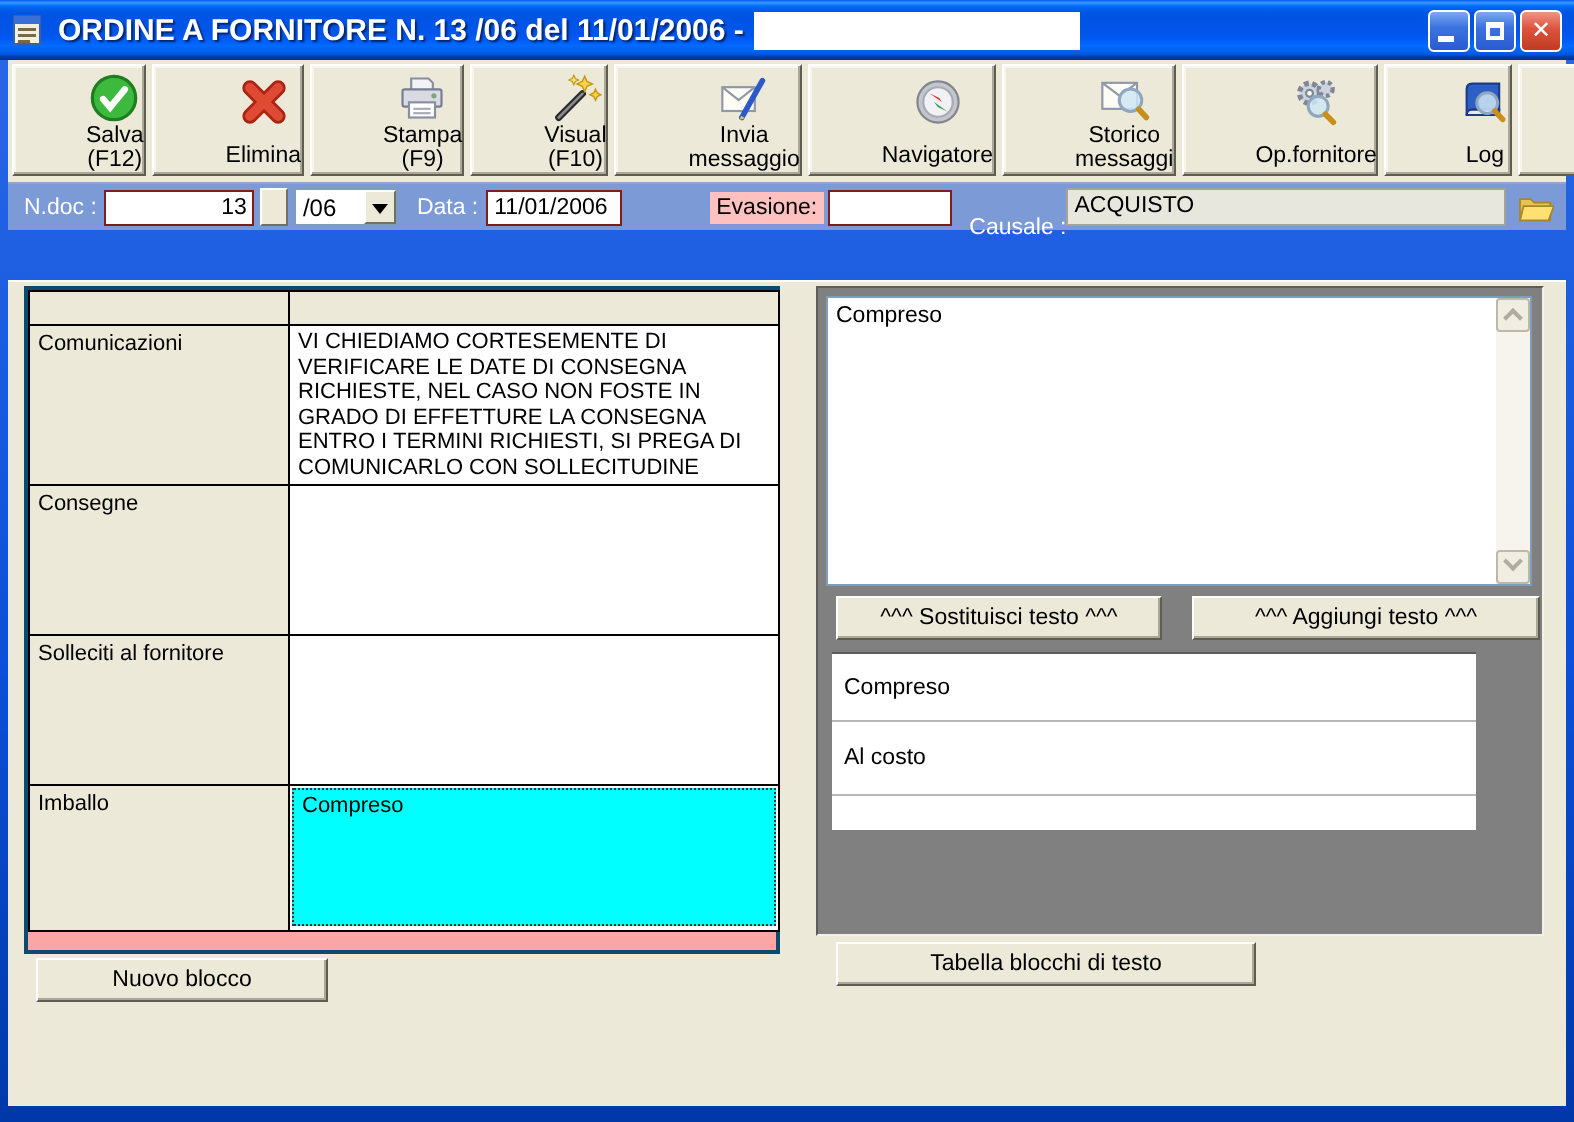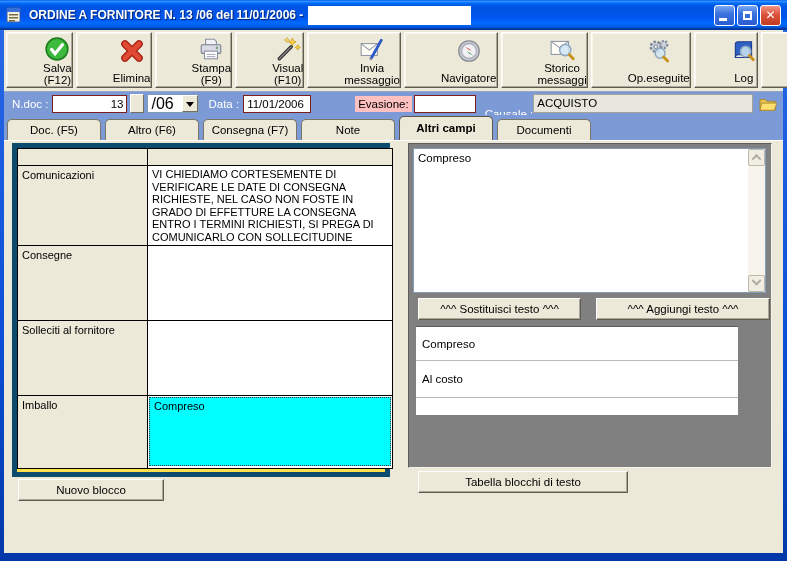--- a/index.html
+++ b/index.html
@@ -9,21 +9,21 @@
   .window { position:absolute; left:0; top:0; width:787px; height:561px;
             background:linear-gradient(180deg,#2A6AE8 0%,#0C4FD8 60%,#0038A8 100%); }
 
   
   .titlebar { position:absolute; left:0; top:0; width:787px; height:30px;
     background:linear-gradient(to bottom,#0058ee 0%,#3593ff 4%,#288eff 6%,#127dff 8%,#036ffc 10%,
       #0262ee 14%,#0057e5 20%,#0054e3 24%,#0055eb 56%,#005bf5 66%,#026afe 76%,#0062ef 86%,
       #0052d6 92%,#0040ab 94%,#003092 100%);
     display:flex; align-items:center; padding:0 6px; }
   .title-icon { width:17px; height:16px; margin-right:6px; flex:0 0 auto; }
-  .title-text { color:#fff; font-size:12px; font-weight:bold; text-shadow:1px 1px 1px #00246a;
+  .title-text { color:#fff; font-size:15px; font-weight:bold; text-shadow:1px 1px 1px #00246a;
     white-space:nowrap; }
   .title-blank { width:163px; height:19px; background:#fff; margin-left:5px; }
   .win-controls { margin-left:auto; display:flex; gap:2px; }
   .wbtn { width:21px; height:21px; border-radius:3px; border:1px solid #fff;
     background:linear-gradient(180deg,#7BA8F0 0%,#3C73E0 40%,#2A5CD0 100%);
     color:#fff; font-size:11px; display:flex; align-items:center; justify-content:center; position:relative; }
   .wbtn.close { background:linear-gradient(180deg,#F09485 0%,#DC523C 45%,#C13C22 100%);
     font-weight:bold; font-size:12px; }
   .glyph-min { position:absolute; left:4px; bottom:4px; width:8px; height:3px; background:#fff; }
   .glyph-max { width:9px; height:9px; border:2px solid #fff; border-top-width:3px; }
@@ -41,21 +41,21 @@
   
   .fieldrow { position:absolute; left:4px; top:92px; width:779px; height:23px; background:#7C9AD6;
     display:flex; align-items:center; padding-left:8px; font-size:11.5px; }
   .flabel { color:#fff; white-space:nowrap; }
   .xpinput { height:18px; border:1px solid #7f1d1d; background:#fff; font-size:11.5px; padding:0 3px; }
   .num { text-align:right; }
   .minibtn { width:14px; height:19px; background:#ECE9D8; border:1px solid;
     border-color:#fff #716F64 #716F64 #fff; margin:0 3px; }
   .xpselect { width:52px; height:19px; background:#fff; border:1px solid #7F9DB9; display:flex;
     align-items:center; }
-  .xpselect .sval { flex:1; padding-left:3px; font-size:16px; }
+  .xpselect .sval { flex:1; padding-left:3px; font-size:12px; }
   .xpselect .sarrow { width:16px; height:17px; background:#ECE9D8; border:1px solid;
     border-color:#fff #716F64 #716F64 #fff; display:flex; align-items:center; justify-content:center; }
   .sarrow::after { content:""; border:4px solid transparent; border-top:5px solid #000; margin-top:5px; }
   .evlabel { background:#FFC0C0; color:#000; padding:2px 3px; margin-left:44px; }
   .causale-field { flex:1; height:19px; background:#E7E7DD; border:1px solid #A5A397; font-size:11.5px;
     padding:1px 3px; margin-left:0; color:#000; line-height:15px; overflow:hidden; white-space:nowrap; }
   .folderbtn { width:20px; height:19px; margin:0 5px 0 5px; background:transparent; border:none;
     display:flex; align-items:center; justify-content:center; cursor:pointer; }
 
   
@@ -65,22 +65,22 @@
     border:1px solid #7A7664; border-bottom:none; border-radius:5px 5px 0 0;
     font-size:11.5px; text-align:center; line-height:20px; color:#000; cursor:pointer; }
   .tab.active { height:24px; font-weight:bold; line-height:23px; background:#ECE9D8;
     border-color:#5C594A; }
 
   
   .content { position:absolute; left:4px; top:140px; width:779px; height:413px; background:#ECE9D8;
     border-top:1px solid #fff; }
 
   
-  .grid { position:absolute; left:8px; top:2px; width:378px; height:334px; background:#fde047;
-    border:5px solid #0c4a6e; }
+  .grid { position:absolute; left:8px; top:2px; width:378px; height:334px; background:#fca5a5;
+    border:2px solid #0c4a6e; }
   .grid table { border-collapse:collapse; width:376px; table-layout:fixed; }
   .grid td { border:1px solid #000; vertical-align:top; font-size:11px; overflow:hidden; }
   .gl { width:130px; background:#ECE9D8; padding:3px 4px; }
   .gv { background:#fff; padding:2px 4px; line-height:12.5px; }
   .ghead td { height:17px; background:#ECE9D8; }
   .r-com td { height:75px; }
   .r-con td { height:75px; }
   .r-sol td { height:75px; }
   .r-imb td { height:73px; }
   .cellsel { background:#00FFFF; width:100%; height:69px; border:1px dotted #333; padding:2px 4px;
@@ -226,21 +226,21 @@
     <div class="tbtn">
       <span class="ticon">
         <svg width="26" height="26" viewBox="0 0 24 24">
             <circle cx="9" cy="8" r="4.6" fill="#CDD3DC" stroke="#7E8698" stroke-width="2.4" stroke-dasharray="2.2 1.6"></circle>
             <circle cx="9" cy="8" r="1.6" fill="#fff" stroke="#7E8698"></circle>
             <circle cx="16.5" cy="6" r="3.2" fill="#CDD3DC" stroke="#7E8698" stroke-width="2" stroke-dasharray="1.8 1.4"></circle>
             <circle cx="13" cy="14" r="4.6" fill="#CFE6F5" fill-opacity=".85" stroke="#8FA8C0" stroke-width="1.4"></circle>
             <line x1="16.3" y1="17.6" x2="20" y2="21.3" stroke="#C8901A" stroke-width="2.6" stroke-linecap="round"></line>
           </svg>
       </span>
-      <span class="tlbl">Op.eseguite</span>
+      <span class="tlbl">Op.fornitore</span>
     </div>
     <div class="tbtn">
       <span class="ticon">
         <svg width="26" height="26" viewBox="0 0 24 24">
             <path d="M4 6 Q4 3.5 6.5 3.5 L19 3.5 L19 15.5 L6.5 15.5 Q4 15.5 4 18 Z" fill="#2E5FC4" stroke="#1C3C88"></path>
             <path d="M4 18 Q4 15.5 6.5 15.5 L19 15.5 L19 18 L6.5 18 Q5 18 4 18Z" fill="#E8E8F0" stroke="#1C3C88"></path>
             <circle cx="13.5" cy="12.5" r="4.8" fill="#CFE6F5" fill-opacity=".85" stroke="#8FA8C0" stroke-width="1.4"></circle>
             <line x1="17" y1="16.2" x2="20.6" y2="20" stroke="#C8901A" stroke-width="2.6" stroke-linecap="round"></line>
           </svg>
       </span>
@@ -274,28 +274,20 @@
     <span class="flabel" style="margin-left:9px;margin-top:20px;">Causale :</span>
     <div class="causale-field">ACQUISTO</div>
     <div class="folderbtn">
       <svg width="18" height="16" viewBox="0 0 20 18">
         <path d="M1 4 L7 4 L9 6 L18 6 L18 16 L1 16 Z" fill="#E8C34E" stroke="#A8862A"></path>
         <path d="M3 8 L20 8 L17 16 L1 16 Z" fill="#FFE070" stroke="#A8862A"></path>
       </svg>
     </div>
   </div>
 
-  <div class="tabrow">
-    <div class="tab">Doc. (F5)</div>
-    <div class="tab">Altro (F6)</div>
-    <div class="tab">Consegna (F7)</div>
-    <div class="tab">Note</div>
-    <div class="tab active">Altri campi</div>
-    <div class="tab">Documenti</div>
-  </div>
 
   <div class="content">
 
     <div class="grid">
       <table>
         <tbody>
             <tr class="ghead">
           <td class="gl"></td>
           <td class="gv"></td>
         </tr>

